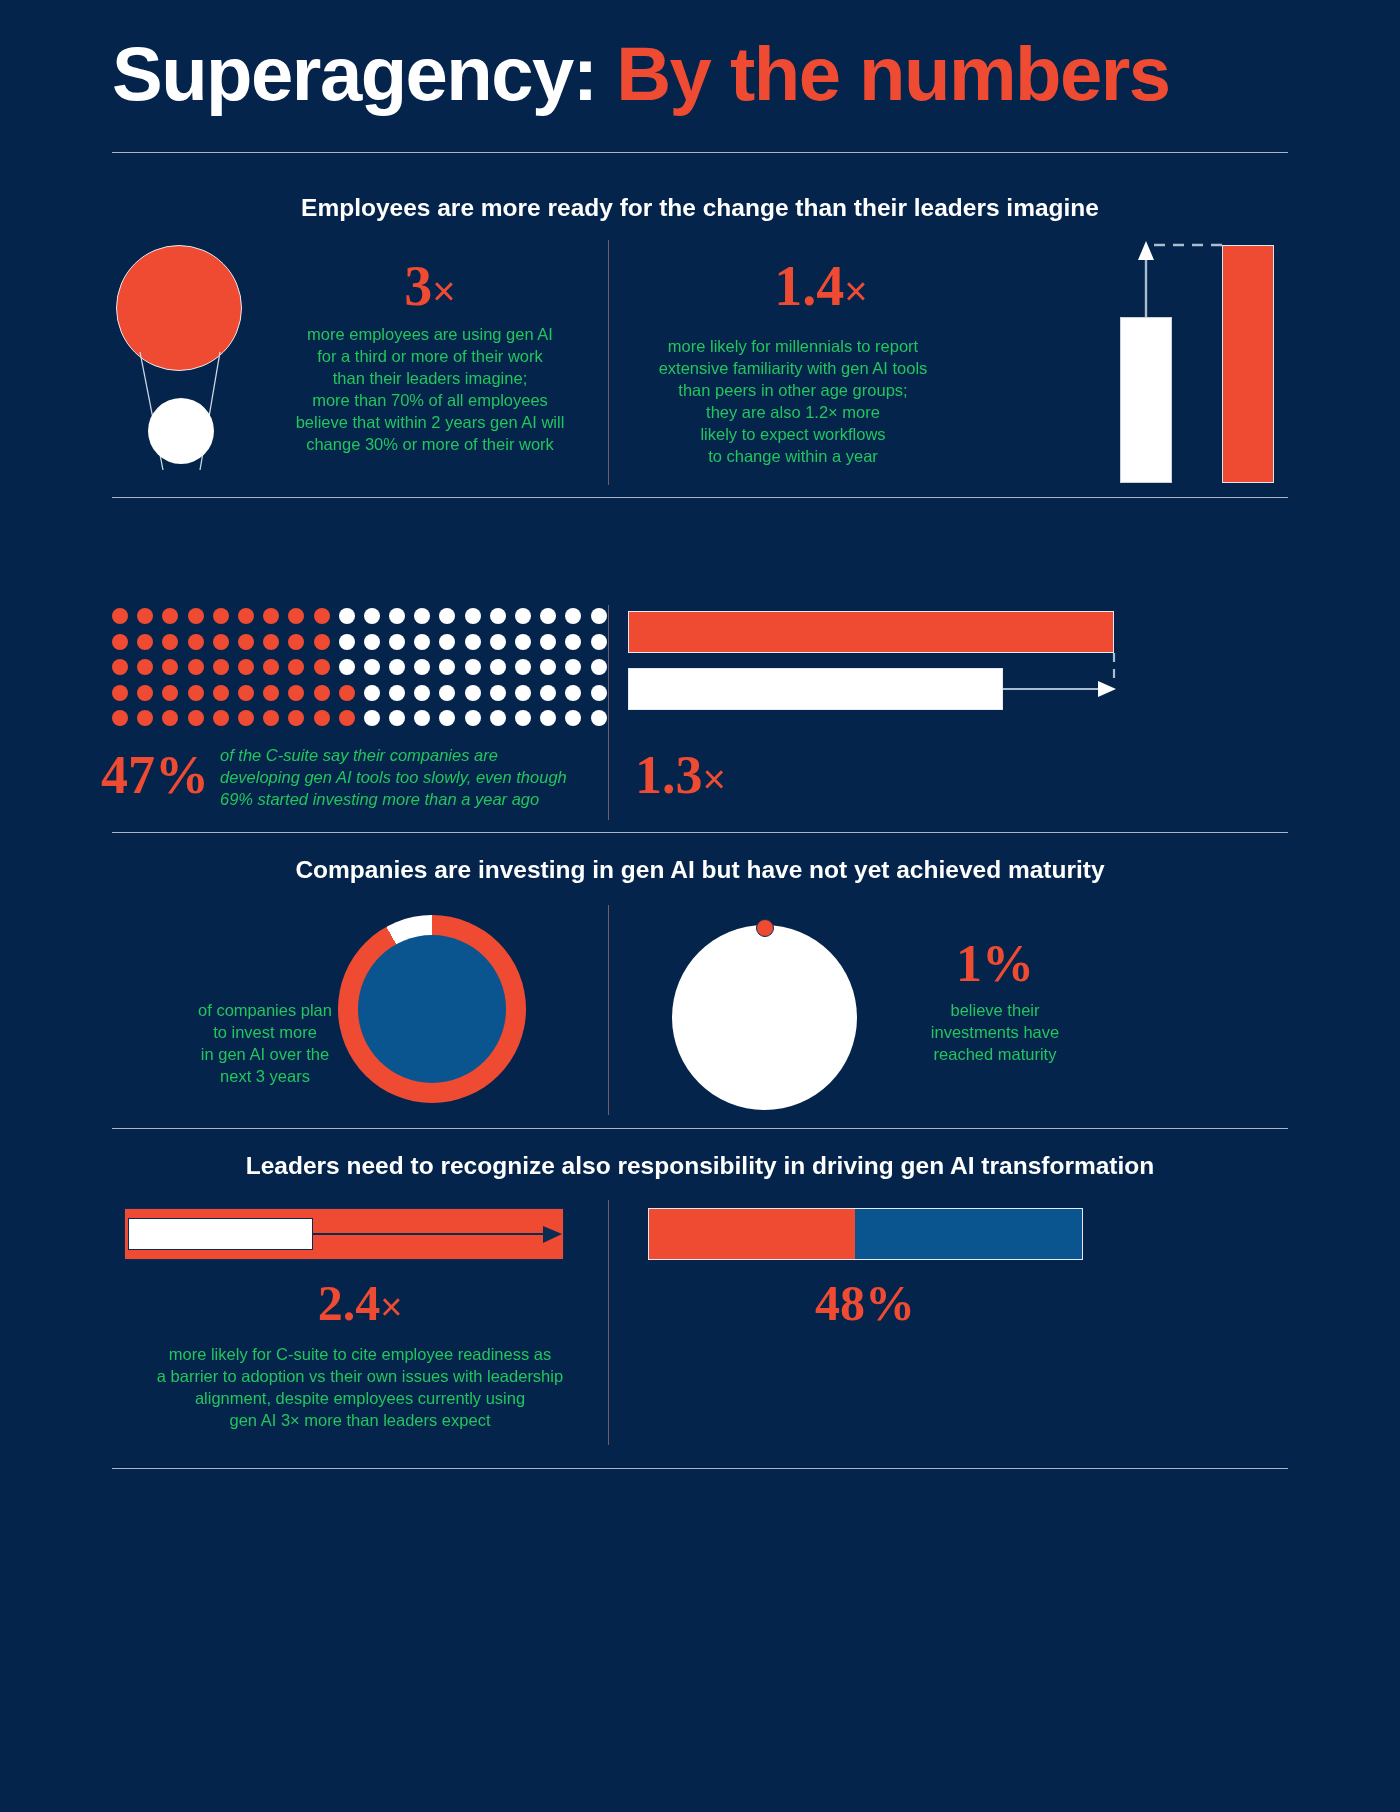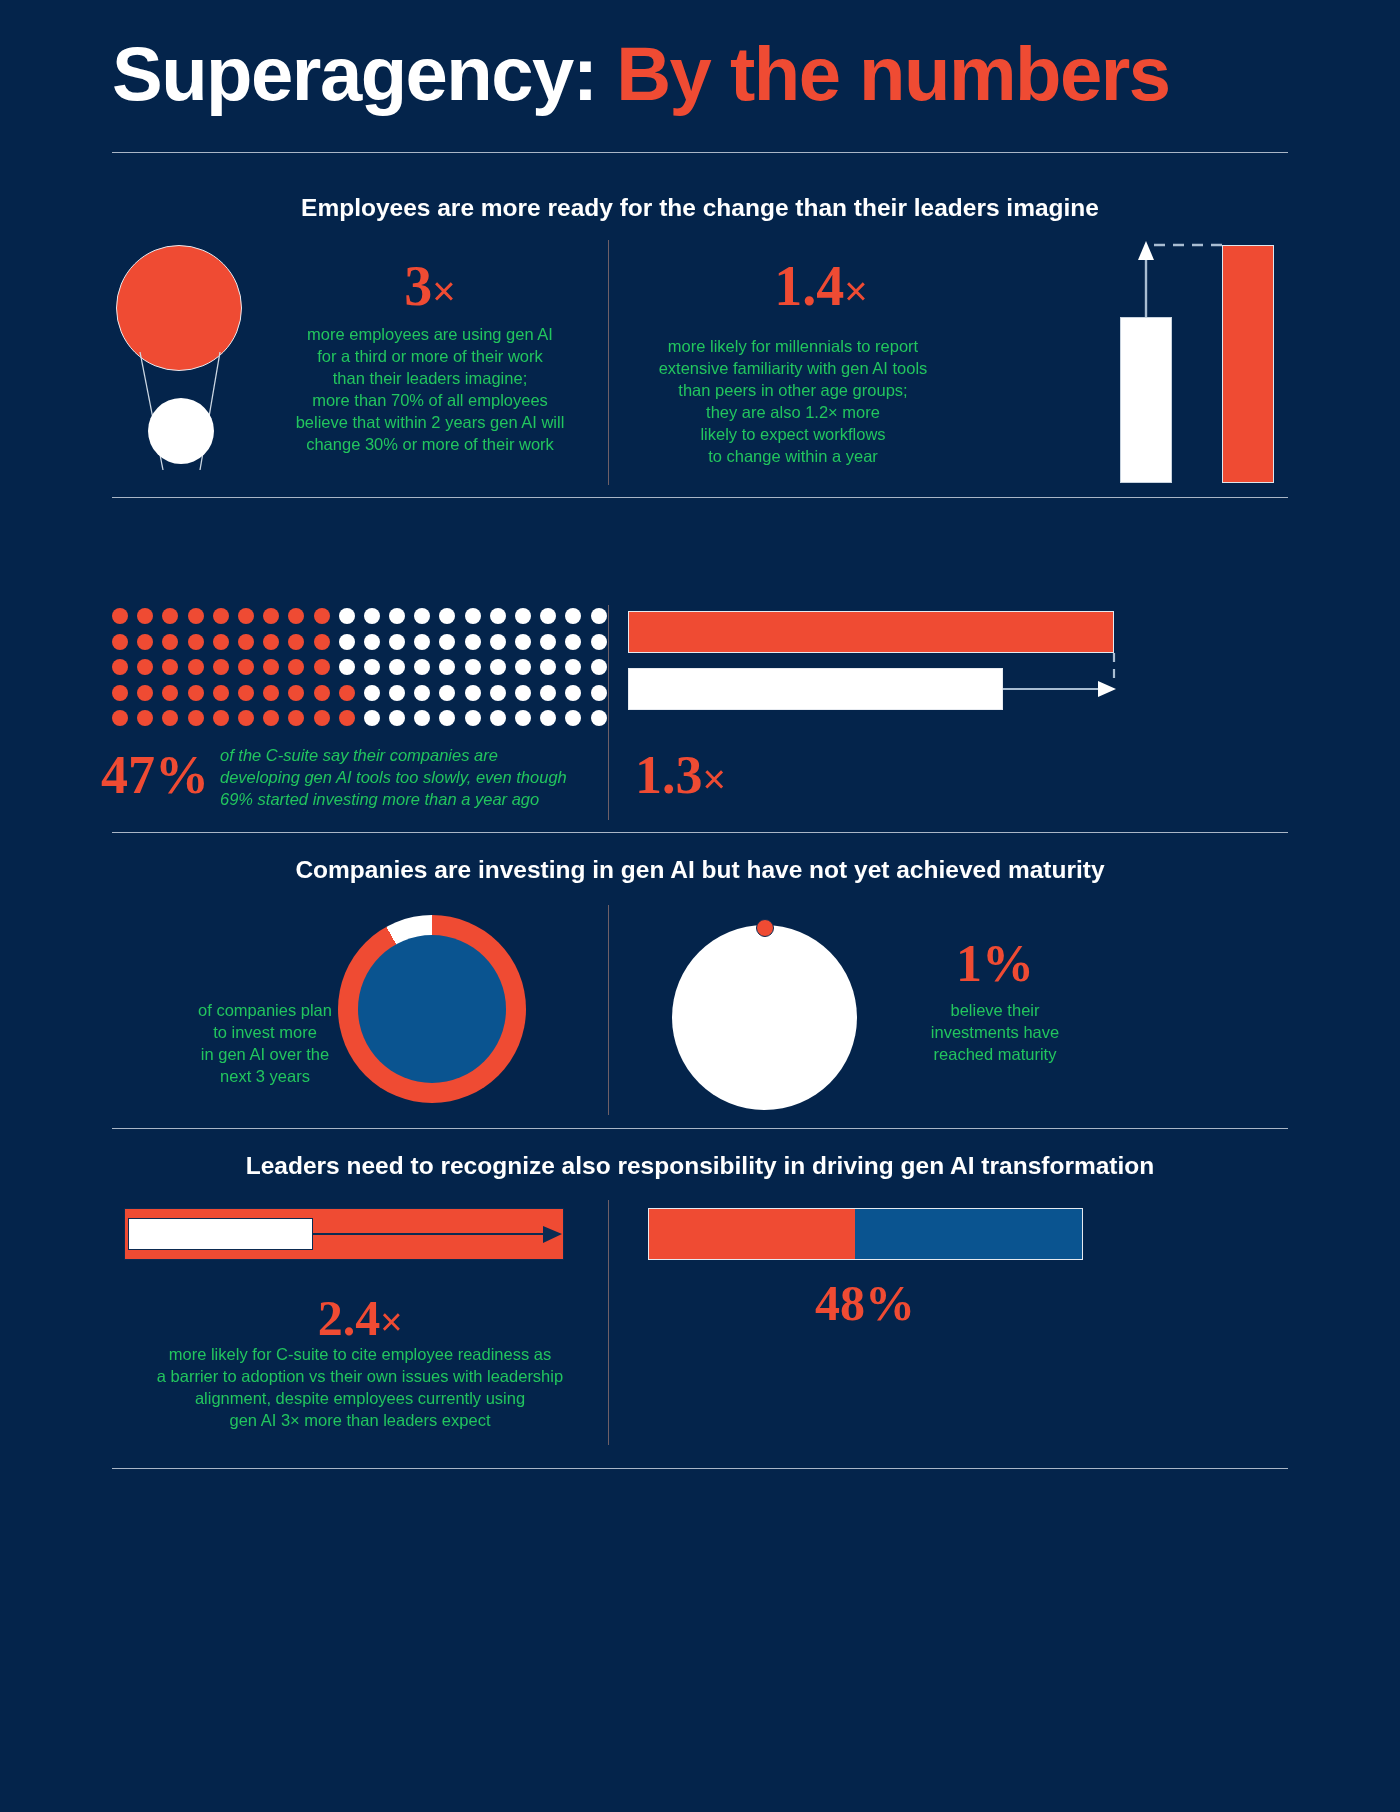--- a/index.html
+++ b/index.html
@@ -280,21 +280,21 @@
 
   <div class="sec-head" style="top:1148px;">Leaders need to recognize also responsibility in driving gen AI transformation</div>
 
   <div class="hbar" style="left:124px;top:1208px;width:440px;height:52px;background:#ef4b33;border:1px solid #0b2b52;"></div>
   <div class="hbar" style="left:128px;top:1218px;width:185px;height:32px;background:#ffffff;border:1px solid #0b2b52;"></div>
   <svg style="left:0;top:0;width:1400px;height:1812px;pointer-events:none;">
     <line x1="313" y1="1234" x2="548" y2="1234" stroke="#0b2b52" stroke-width="2.2"></line>
     <polygon points="562,1234 543,1226 543,1243" fill="#0b2b52"></polygon>
   </svg>
 
-  <div class="bignum" style="position:absolute;left:150px;top:1278px;width:420px;text-align:center;font-size:50px;margin-top:15px;">
+  <div class="bignum" style="position:absolute;left:150px;top:1278px;width:420px;text-align:center;font-size:50px;">
     <span>2.4</span><span class="times" style="font-size:38px;">×</span>
   </div>
   <div class="body-text ctr" style="position:absolute;left:132px;top:1344px;width:456px;white-space:pre-line;">more likely for C-suite to cite employee readiness as
 a barrier to adoption vs their own issues with leadership
 alignment, despite employees currently using
 gen AI 3× more than leaders expect</div>
 
   <div class="divider-v" style="left:608px;top:1200px;height:245px;"></div>
 
   <div class="hbar" style="left:648px;top:1208px;width:207px;height:52px;background:#ef4b33;border:1.5px solid #e6eaf0;border-right:none;"></div>

